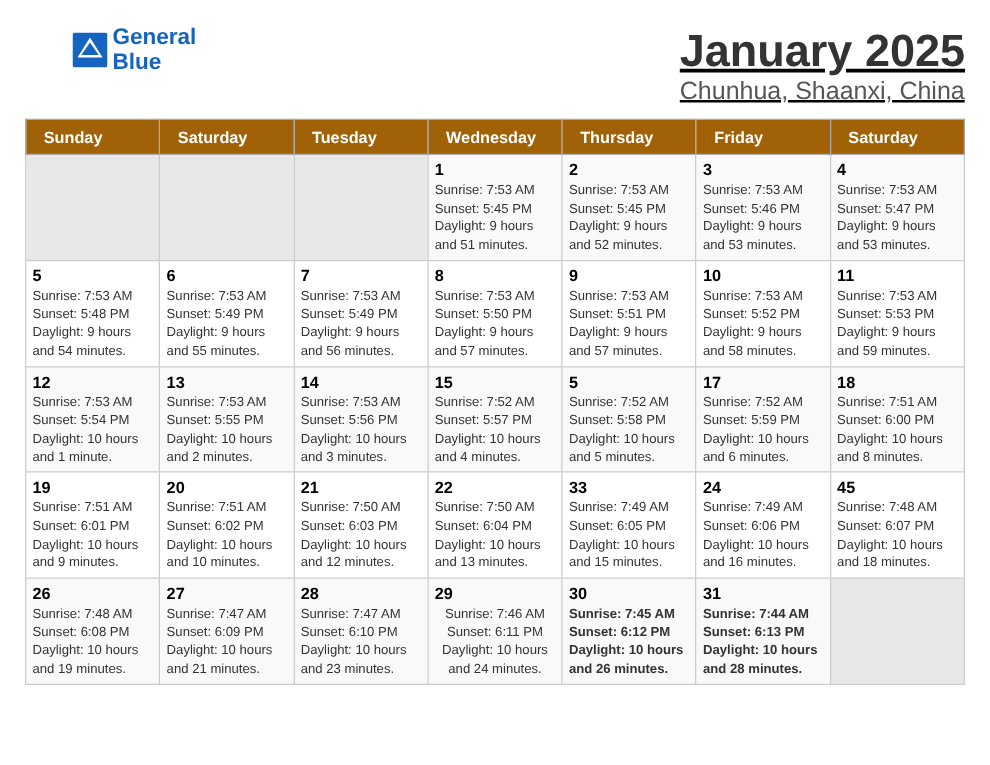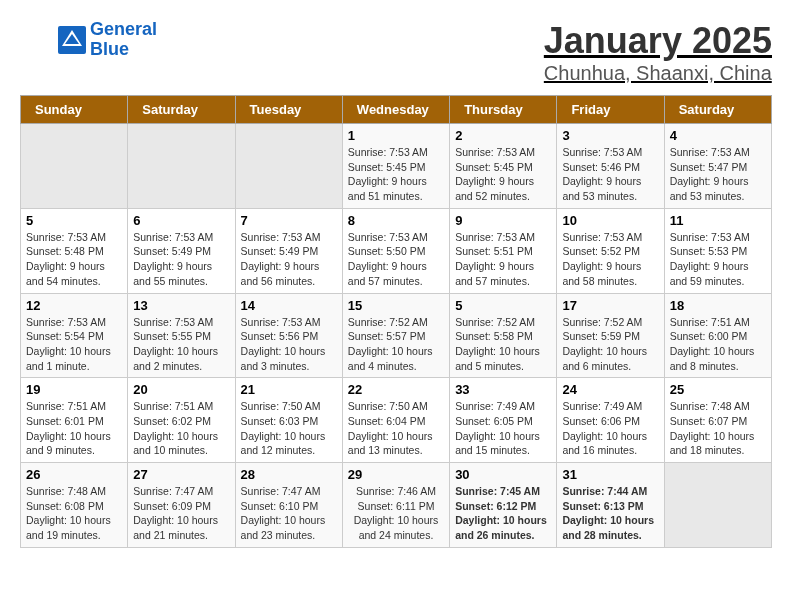--- a/index.html
+++ b/index.html
@@ -270,21 +270,21 @@
 Sunset: 6:05 PM
 Daylight: 10 hours and 15 minutes.</div>
         </td>
         <td>
           <span class="day-num">24</span>
           <div class="day-info" style="white-space: pre-line;">Sunrise: 7:49 AM
 Sunset: 6:06 PM
 Daylight: 10 hours and 16 minutes.</div>
         </td>
         <td>
-          <span class="day-num">25</span>
+          <span class="day-num">45</span>
           <div class="day-info" style="white-space: pre-line;">Sunrise: 7:48 AM
 Sunset: 6:07 PM
 Daylight: 10 hours and 18 minutes.</div>
         </td>
       </tr>
       <tr>
         <td>
           <span class="day-num">26</span>
           <div class="day-info" style="white-space: pre-line;">Sunrise: 7:48 AM
 Sunset: 6:08 PM

